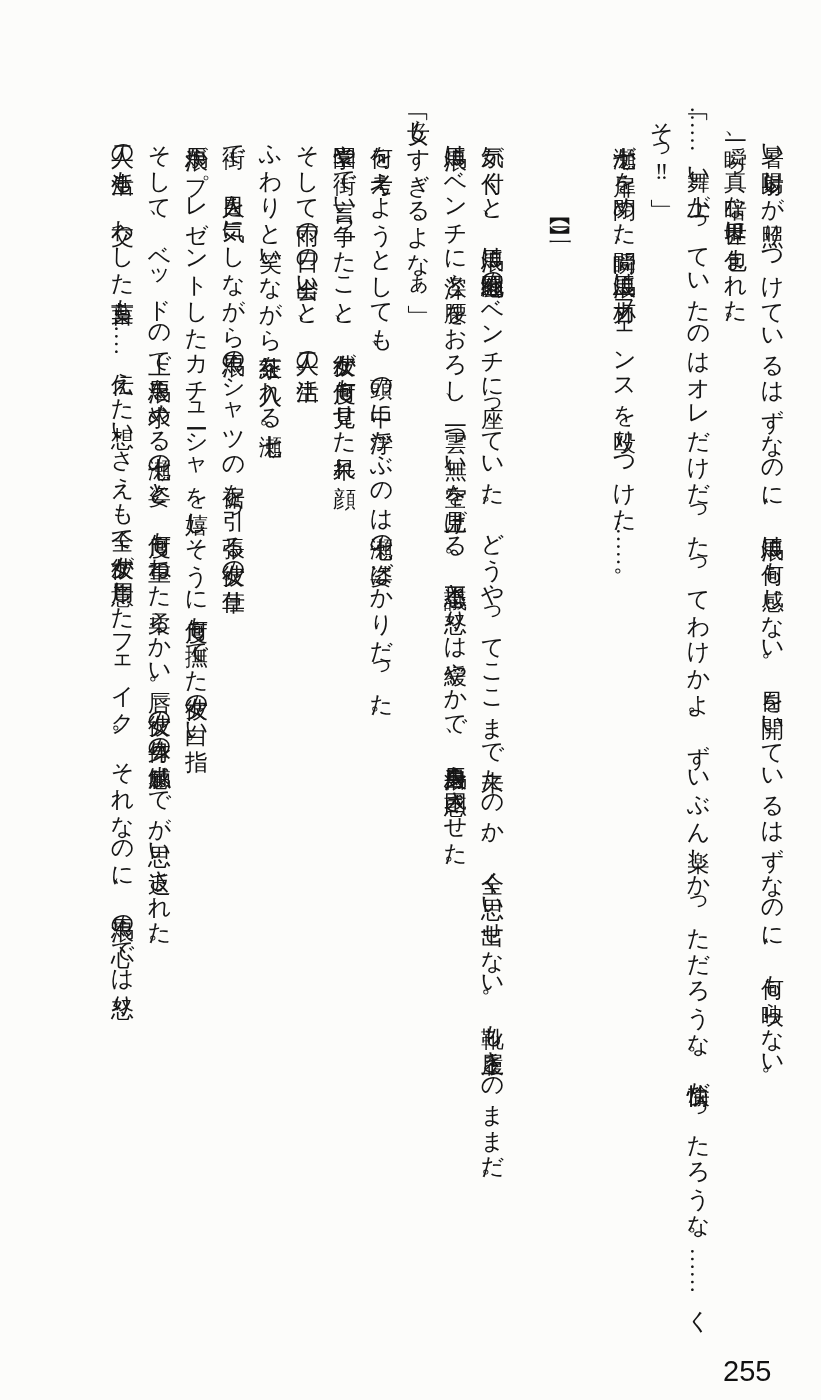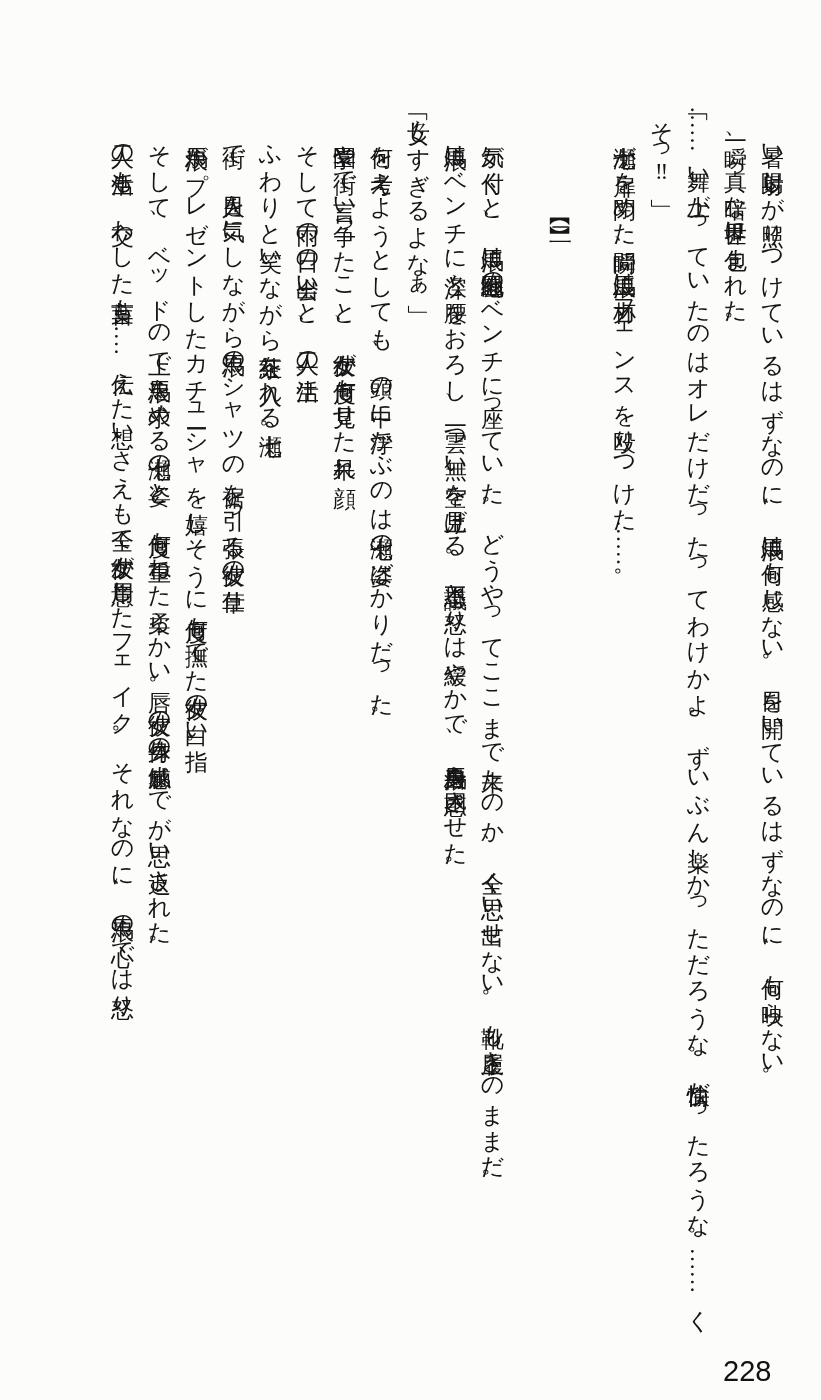--- a/index.html
+++ b/index.html
@@ -75,15 +75,15 @@
     <p class="para">何を考えようとしても、頭の中に浮かぶのは七瀬の姿ばかりだった。</p>
     <p class="para">学園や街で言い争ったこと、彼女が何度も見せた呆れ顔。</p>
     <p class="para">そして雨の日の出会いと、二人の生活。</p>
     <p class="para">ふわりと笑いながら紅茶を入れる七瀬。</p>
     <p class="para">街で、人目を気にしながら浪馬のシャツの裾を引っ張る彼女の仕草。</p>
     <p class="para">浪馬がプレゼントしたカチューシャを嬉しそうに何度も撫でた彼女の白い指。</p>
     <p class="para">そして、ベッドの上で浪馬を求める七瀬の姿と、何度も重ねた柔らかい唇。彼女の身体の感触までが思い返された。</p>
     <p class="para">二人の生活も、交わした言葉も……伝えた想いさえも全て彼女が用意したフェイク。それなのに、浪馬の心では怒り</p>
   </div>
 
-  <div class="page-number">228</div>
+  <div class="page-number">255</div>
 
 </div>
 
 </body></html>

